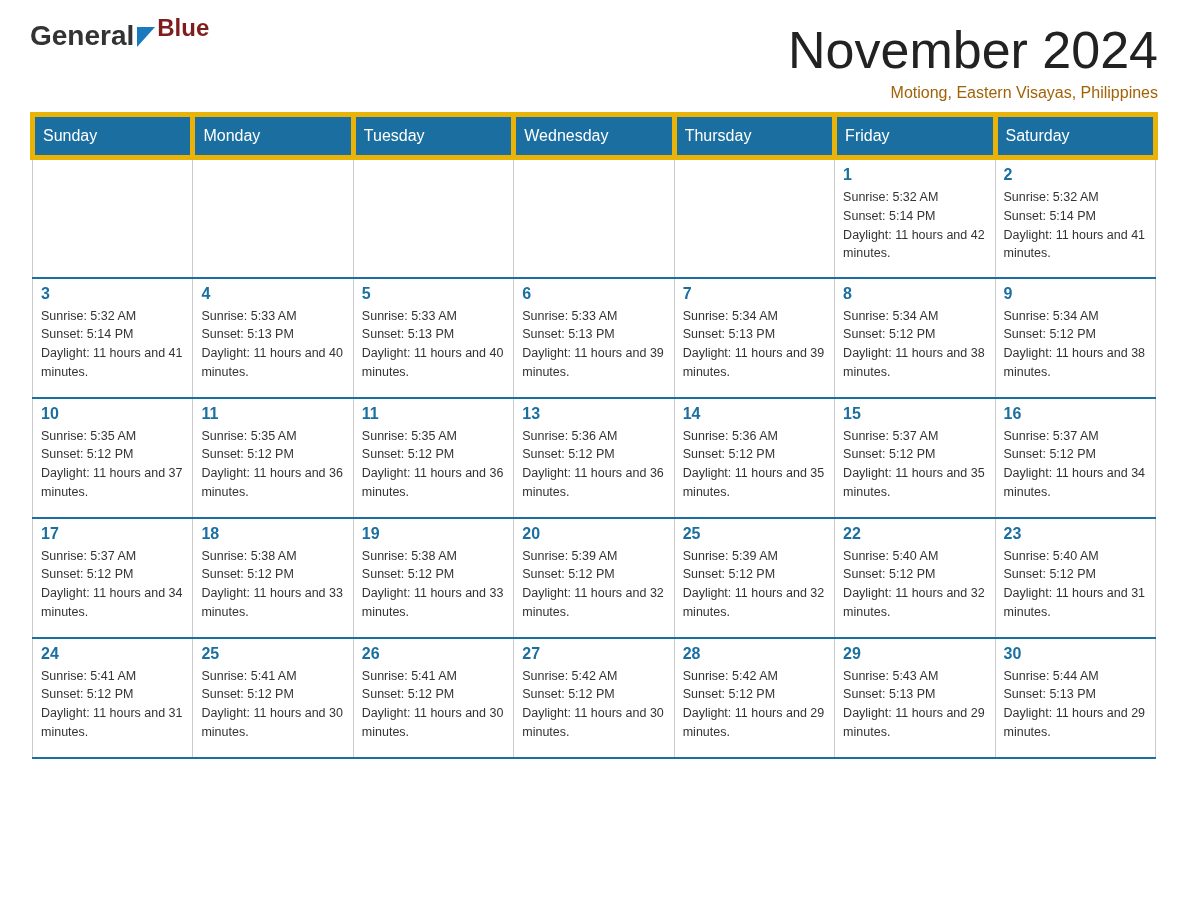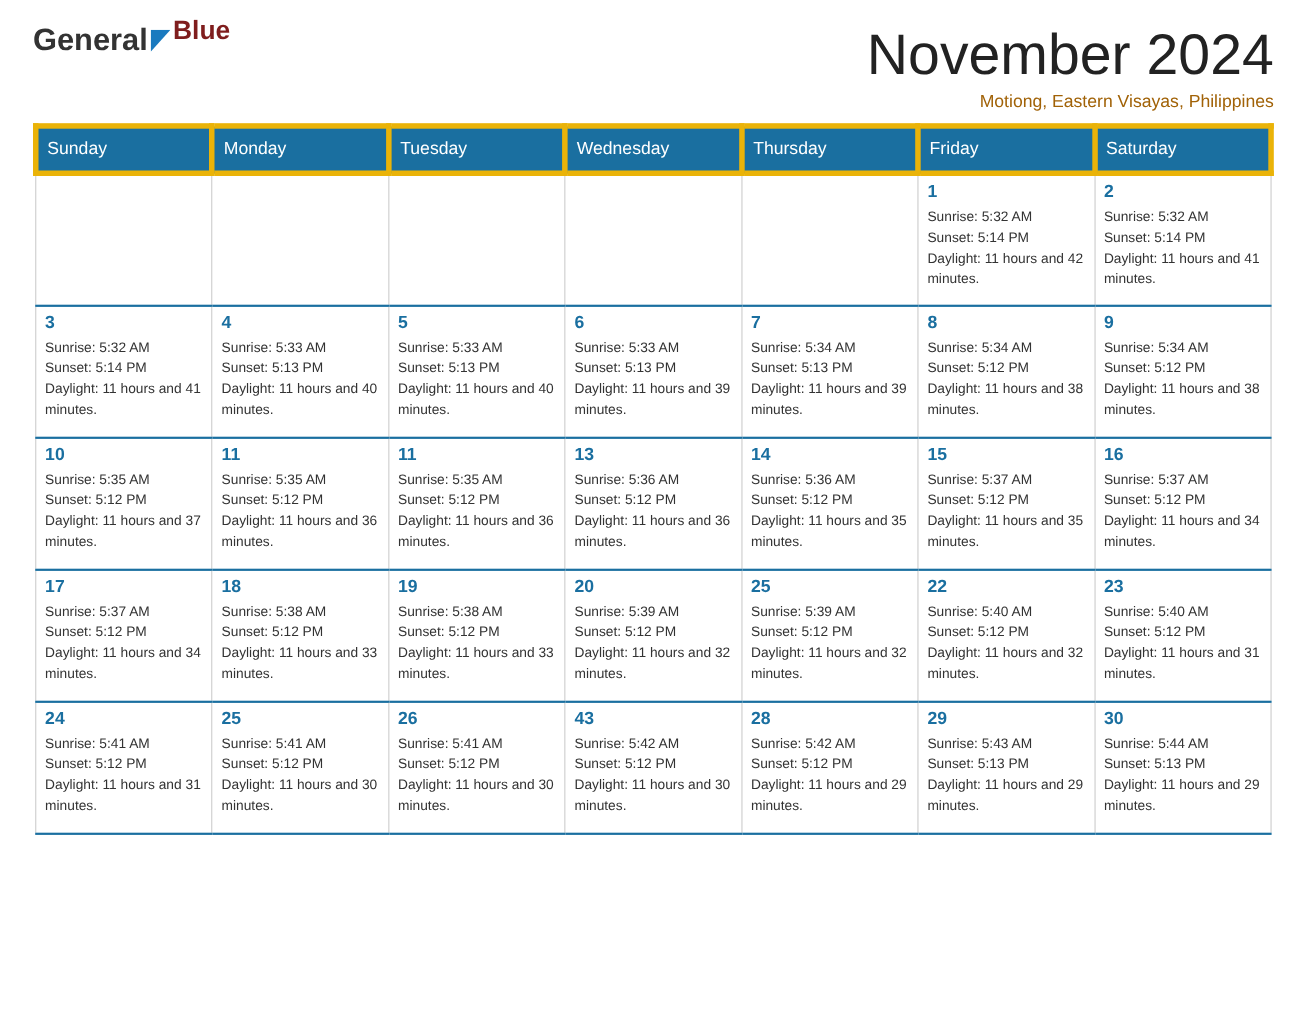--- a/index.html
+++ b/index.html
@@ -282,21 +282,21 @@
 Sunset: 5:12 PM
 Daylight: 11 hours and 30 minutes.</div>
         </td>
         <td>
           <span class="day-number">26</span>
           <div class="day-info" style="white-space: pre-line;">Sunrise: 5:41 AM
 Sunset: 5:12 PM
 Daylight: 11 hours and 30 minutes.</div>
         </td>
         <td>
-          <span class="day-number">43</span>
+          <span class="day-number">27</span>
           <div class="day-info" style="white-space: pre-line;">Sunrise: 5:42 AM
 Sunset: 5:12 PM
 Daylight: 11 hours and 30 minutes.</div>
         </td>
         <td>
           <span class="day-number">28</span>
           <div class="day-info" style="white-space: pre-line;">Sunrise: 5:42 AM
 Sunset: 5:12 PM
 Daylight: 11 hours and 29 minutes.</div>
         </td>

